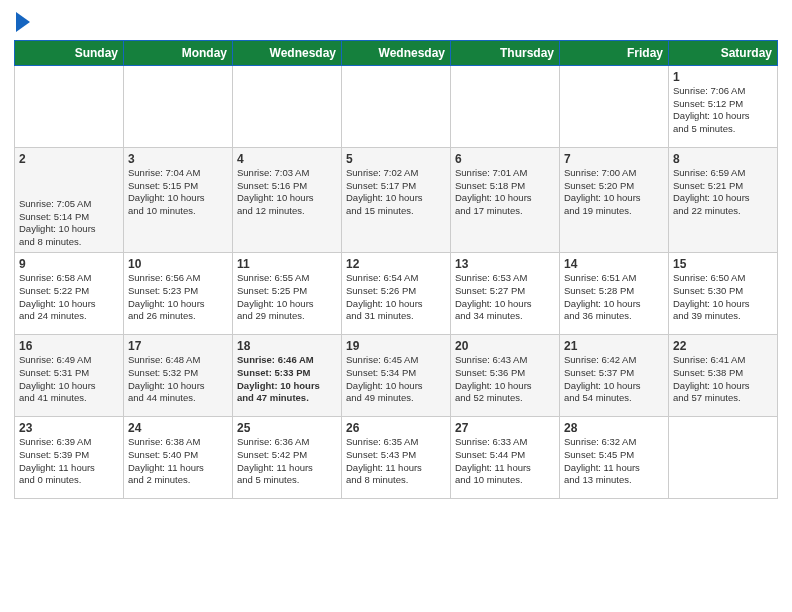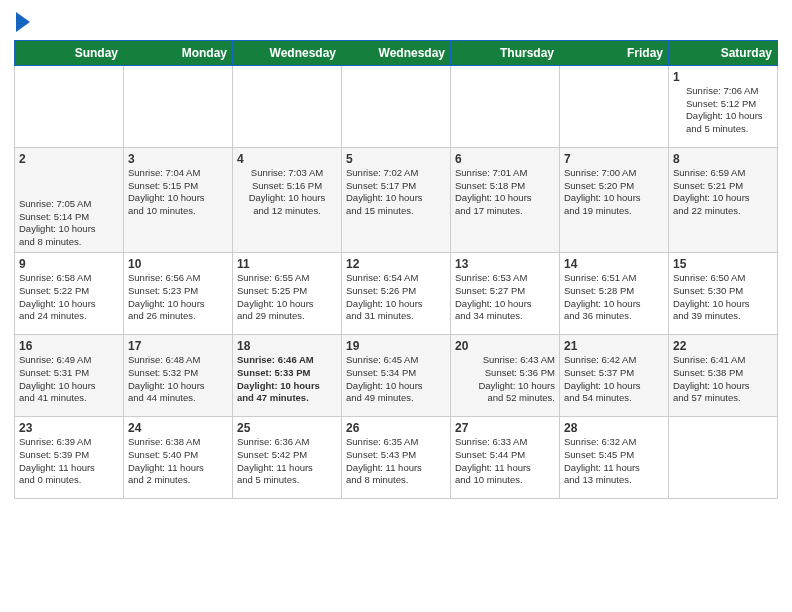--- a/index.html
+++ b/index.html
@@ -128,21 +128,21 @@
     <tbody id="calendar-body">
     <tr>
           <td class="empty-cell"></td>
           <td class="empty-cell"></td>
           <td class="empty-cell"></td>
           <td class="empty-cell"></td>
           <td class="empty-cell"></td>
           <td class="empty-cell"></td>
           <td>
             <span class="day-num">1</span>
-            <div class="day-info" style="white-space: pre-line; margin-left: 13px;">Sunrise: 7:06 AM
+            <div class="day-info" style="white-space: pre-line;">Sunrise: 7:06 AM
 Sunset: 5:12 PM
 Daylight: 10 hours
 and 5 minutes.</div>
           </td>
         </tr>
         <tr>
           <td class="row-shade">
             <span class="day-num">2</span>
             <div class="day-info" style="white-space: pre-line; margin-top: 32px;">Sunrise: 7:05 AM
 Sunset: 5:14 PM
@@ -151,21 +151,21 @@
           </td>
           <td class="row-shade">
             <span class="day-num">3</span>
             <div class="day-info" style="white-space: pre-line;">Sunrise: 7:04 AM
 Sunset: 5:15 PM
 Daylight: 10 hours
 and 10 minutes.</div>
           </td>
           <td class="row-shade">
             <span class="day-num">4</span>
-            <div class="day-info" style="white-space: pre-line; text-align: center;">Sunrise: 7:03 AM
+            <div class="day-info" style="white-space: pre-line;">Sunrise: 7:03 AM
 Sunset: 5:16 PM
 Daylight: 10 hours
 and 12 minutes.</div>
           </td>
           <td class="row-shade">
             <span class="day-num">5</span>
             <div class="day-info" style="white-space: pre-line;">Sunrise: 7:02 AM
 Sunset: 5:17 PM
 Daylight: 10 hours
 and 15 minutes.</div>
@@ -267,21 +267,21 @@
           </td>
           <td class="row-shade">
             <span class="day-num">19</span>
             <div class="day-info" style="white-space: pre-line;">Sunrise: 6:45 AM
 Sunset: 5:34 PM
 Daylight: 10 hours
 and 49 minutes.</div>
           </td>
           <td class="row-shade">
             <span class="day-num">20</span>
-            <div class="day-info" style="white-space: pre-line; text-align: right;">Sunrise: 6:43 AM
+            <div class="day-info" style="white-space: pre-line;">Sunrise: 6:43 AM
 Sunset: 5:36 PM
 Daylight: 10 hours
 and 52 minutes.</div>
           </td>
           <td class="row-shade">
             <span class="day-num">21</span>
             <div class="day-info" style="white-space: pre-line;">Sunrise: 6:42 AM
 Sunset: 5:37 PM
 Daylight: 10 hours
 and 54 minutes.</div>

